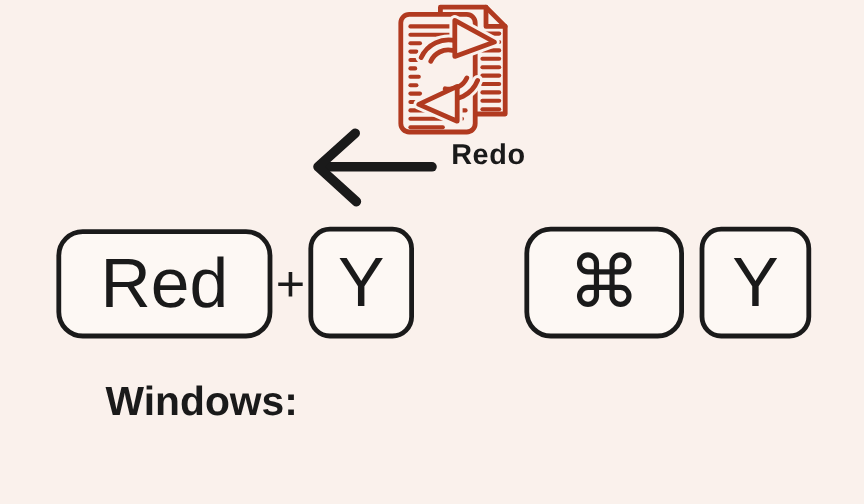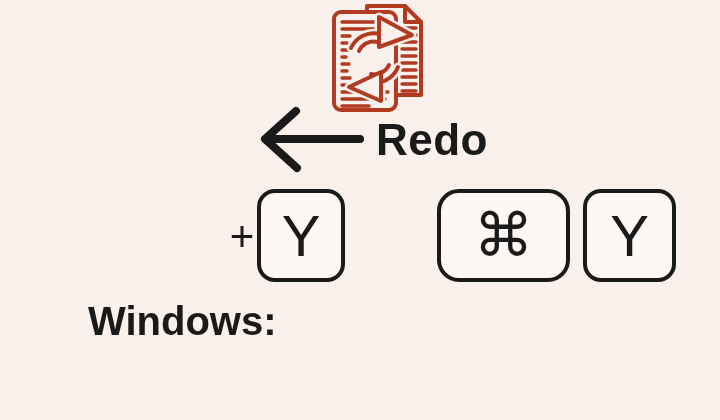--- a/index.html
+++ b/index.html
@@ -15,21 +15,21 @@
     width:720px;height:420px;
     background:var(--bg);
     overflow:hidden;
     font-family:"Liberation Sans","DejaVu Sans",sans-serif;
     color:var(--ink);
   }
   .hero-icon{position:absolute;left:317px;top:2px;width:122px;height:112px;}
   .callout-arrow{position:absolute;left:254px;top:102px;width:114px;height:74px;}
   .callout-label{
     position:absolute;left:376px;top:118px;
-    font-size:44px;font-weight:700;letter-spacing:0.5px;
+    font-size:24px;font-weight:700;letter-spacing:0.5px;
     color:var(--ink);line-height:1;
   }
   .key{
     position:absolute;
     background:var(--keyfill);
     border:4px solid var(--ink);
     display:flex;align-items:center;justify-content:center;
     color:var(--ink);
   }
   .key span{line-height:1;font-weight:500;}
@@ -40,22 +40,22 @@
   .key-mac-cmd{left:437px;top:189px;width:133px;height:93px;border-radius:22px;}
   .key-mac-cmd span{font-size:60px;font-weight:400;}
   .key-mac-y{left:583px;top:189px;width:93px;height:93px;border-radius:18px;}
   .key-mac-y span{font-size:58px;}
   .plus-sep{
     position:absolute;left:227px;top:209px;width:30px;height:56px;
     display:flex;align-items:center;justify-content:center;
     font-size:42px;font-weight:500;color:var(--ink);line-height:1;
   }
   .platform-label{
-    position:absolute;top:301px;
-    font-size:40px;font-weight:700;color:var(--ink);line-height:1;
+    position:absolute;top:318px;
+    font-size:34px;font-weight:700;color:var(--ink);line-height:1;
   }
   .label-windows{left:88px;}
   .label-mac{left:504px;}
 </style>
 </head>
 <body>
 
 <div class="stage">
 
   <svg class="hero-icon" viewBox="0 0 122 112" aria-hidden="true">
@@ -117,20 +117,23 @@
 
   <svg class="callout-arrow" viewBox="0 0 114 74" aria-hidden="true">
     <g stroke="#1a1a1a" stroke-width="8" fill="none" stroke-linecap="round" stroke-linejoin="round">
       <path d="M106 37 H12"></path>
       <path d="M42 9 L11 37 L43 66"></path>
     </g>
   </svg>
 
   <div class="callout-label">Redo</div>
 
+  <div class="key key-win-mod">
+    <span>Red</span>
+  </div>
   <div class="plus-sep">+</div>
   <div class="key key-win-y">
     <span>Y</span>
   </div>
 
   <div class="key key-mac-cmd">
     <span>⌘</span>
   </div>
   <div class="key key-mac-y">
     <span>Y</span>

